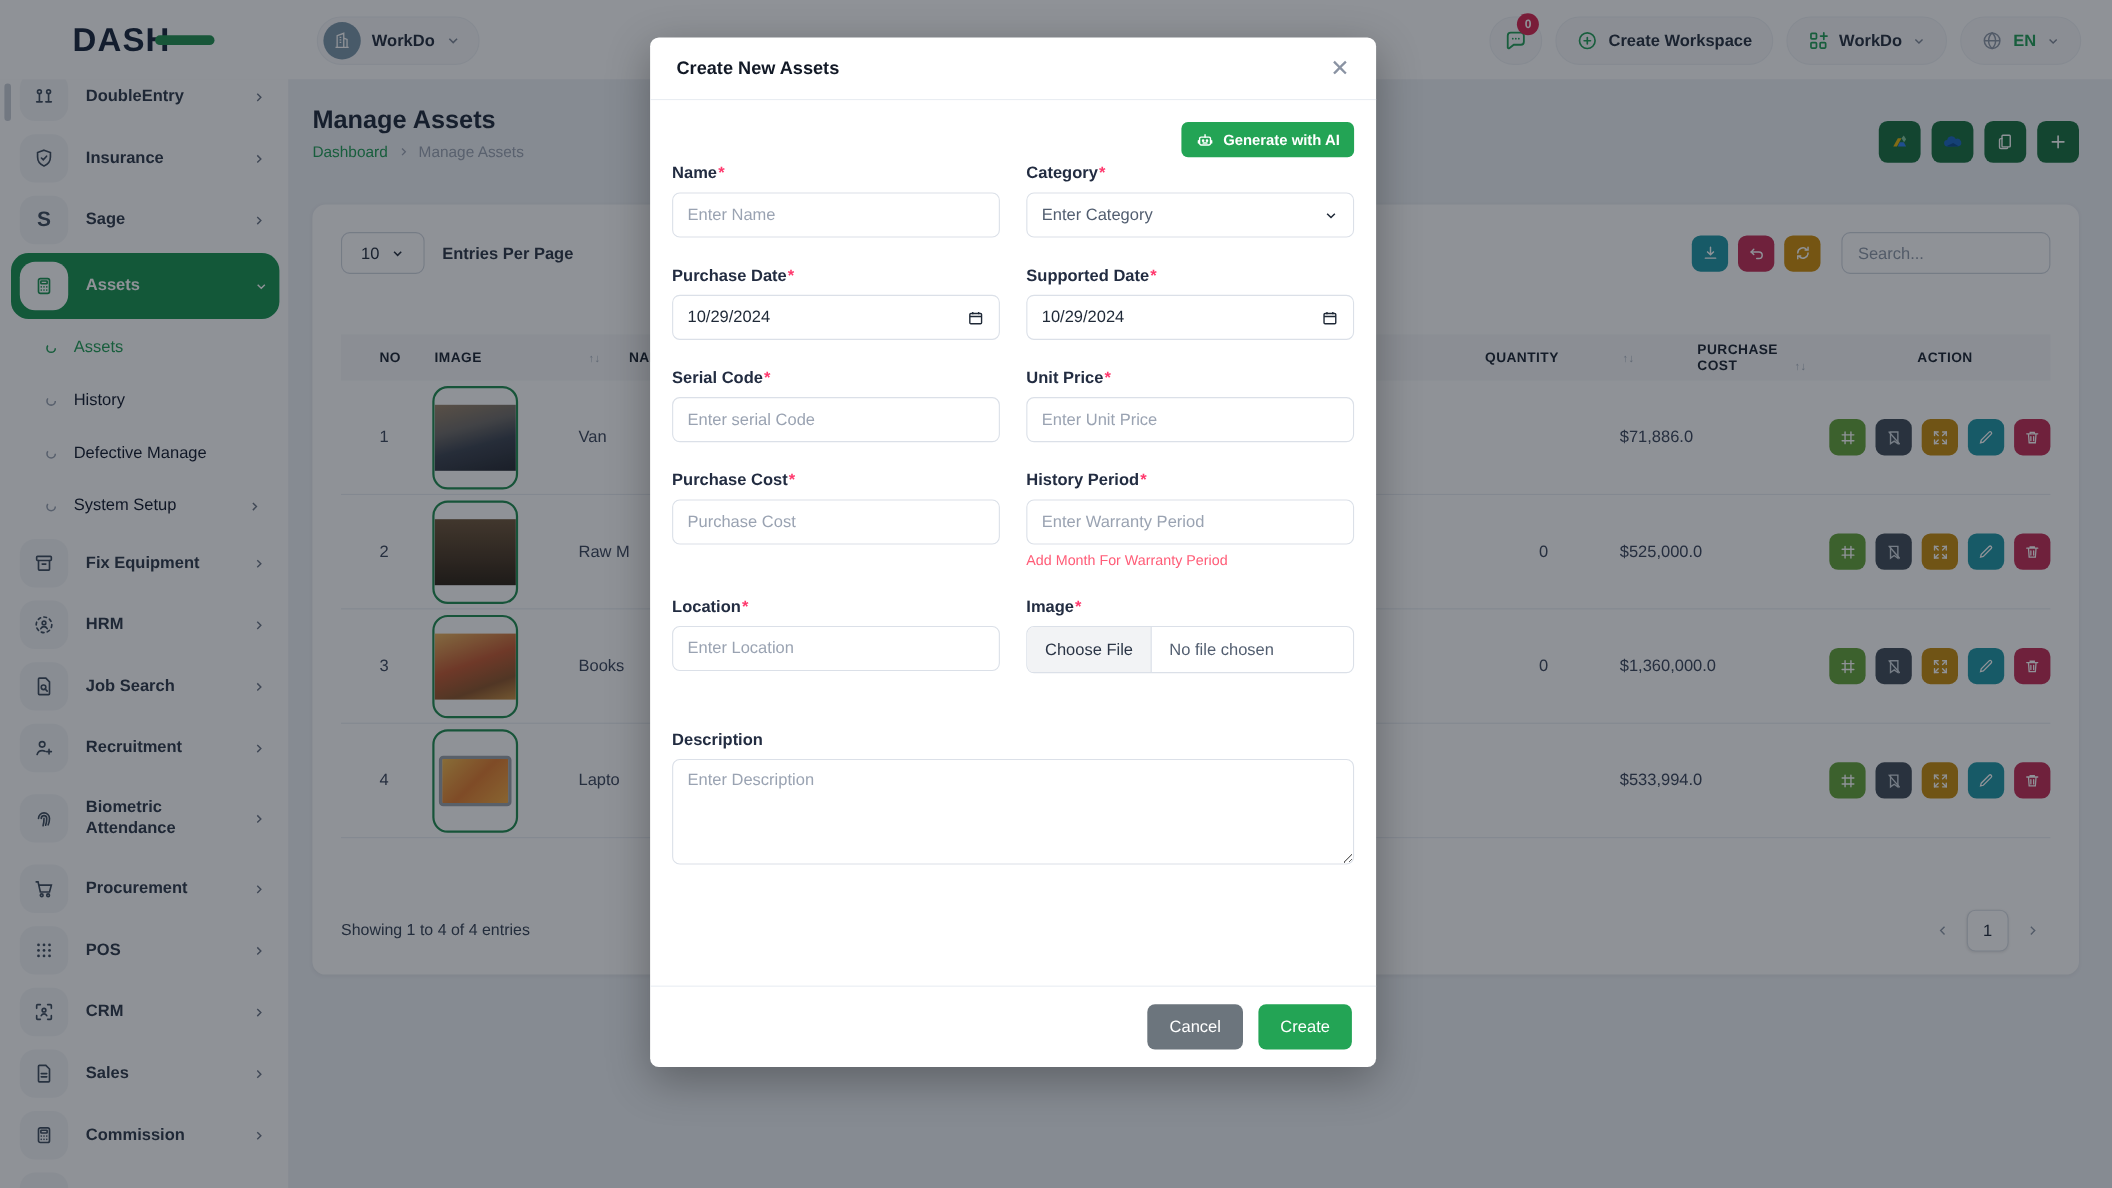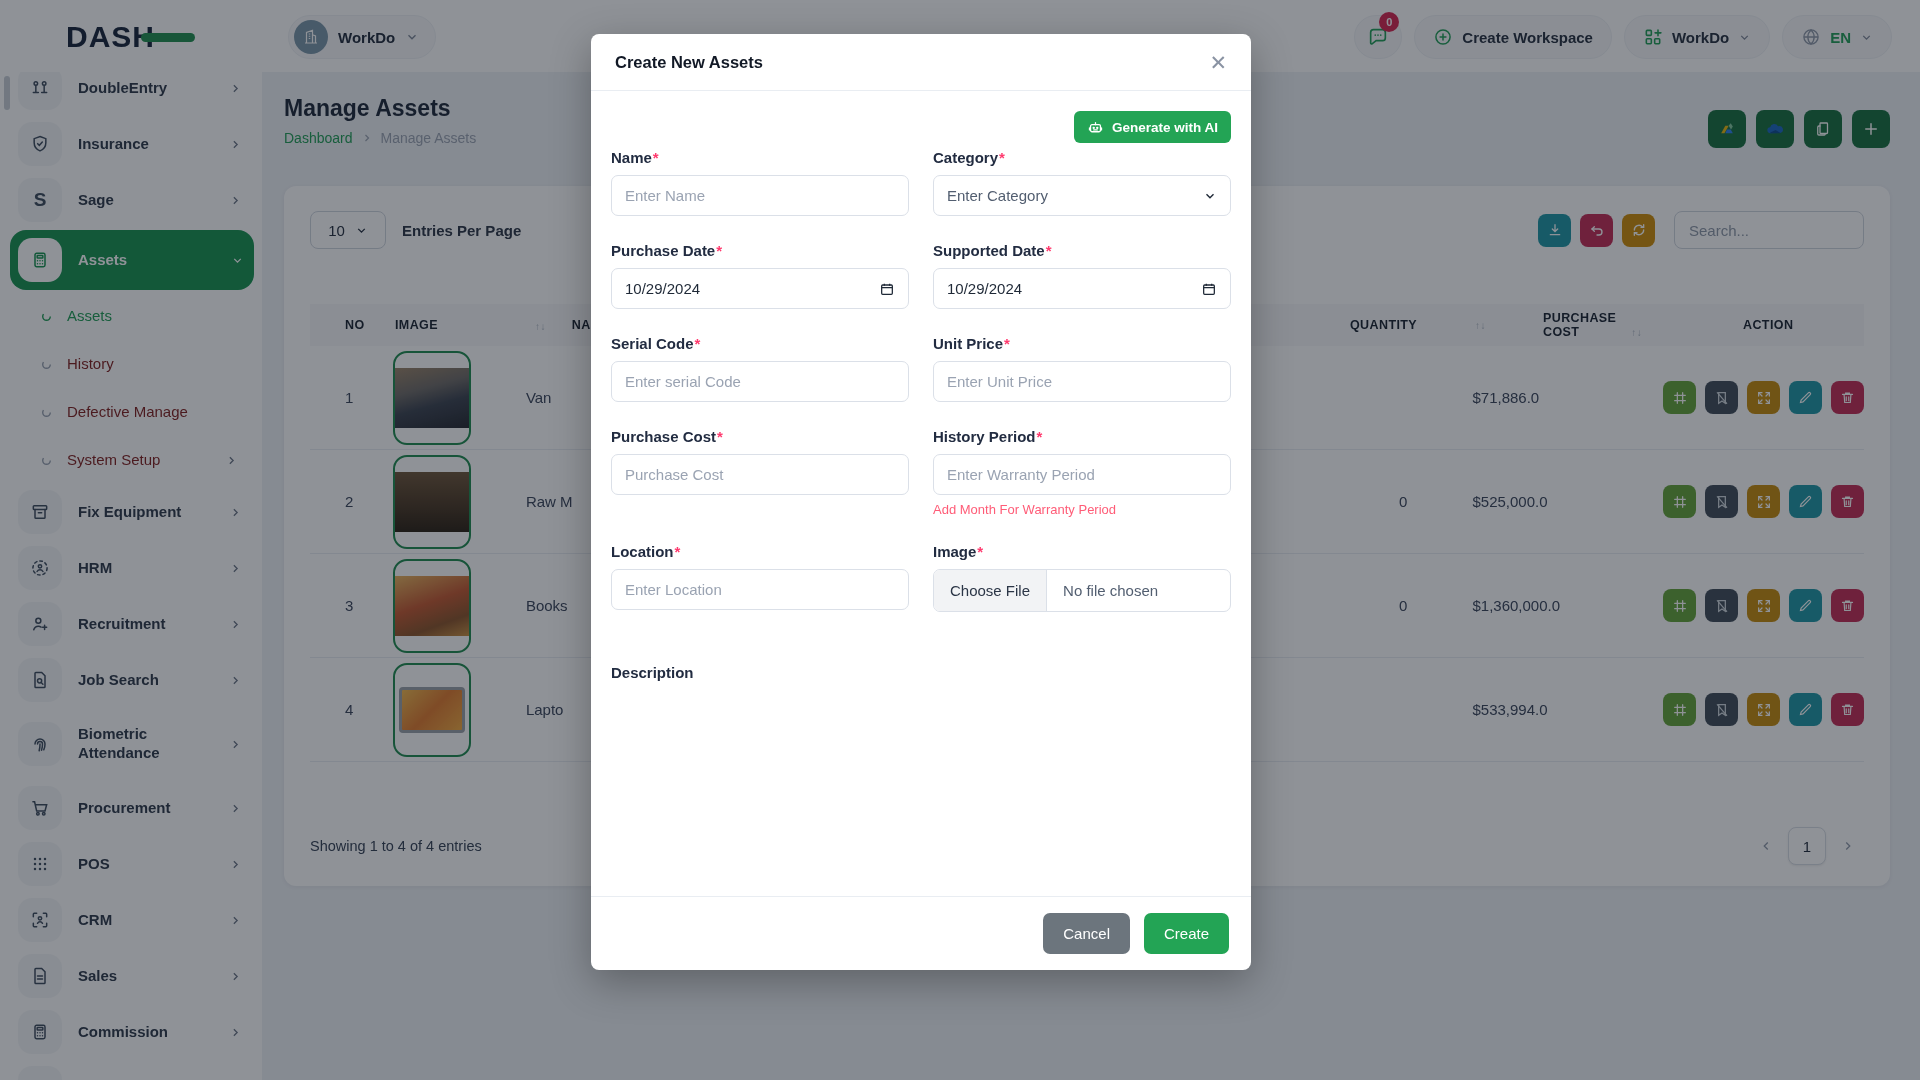--- a/index.html
+++ b/index.html
@@ -27,21 +27,21 @@
   .sb-item { height:56px; display:flex; align-items:center; gap:16px; cursor:pointer; }
   .sb-item.tall { height:72px; }
   .sb-ico { width:44px; height:44px; min-width:44px; border-radius:14px; background:#f4f6f8; display:flex; align-items:center; justify-content:center; color:#3c4a5c; }
   .sb-label { font-size:15px; font-weight:600; color:#2c3748; flex:1; line-height:1.25; }
   .sb-caret { color:#6a7485; margin-right:10px; }
   .sb-item.active-pill { background:#15914f; border-radius:16px; margin:2px -2px 2px -8px; padding-left:8px; height:60px; }
   .sb-item.active-pill .sb-ico { background:#ffffff; color:#15914f; }
   .sb-item.active-pill .sb-label, .sb-item.active-pill .sb-caret { color:#ffffff; }
   .sb-sub { height:48px; display:flex; align-items:center; gap:14px; padding-left:22px; cursor:pointer; }
   .sb-sub .bullet { color:#98a1b0; }
-  .sb-sub .sb-label { font-size:15px; font-weight:500; color:#7f1d1d; }
+  .sb-sub .sb-label { font-size:15px; font-weight:500; color:#0f172a; }
   .sb-sub.active .sb-label { color:#1f9d55; }
   .sb-sub.active .bullet { color:#1f9d55; }
   .icon-letter { font-size:19px; font-weight:600; }
 
   
   .page-title { position:absolute; left:284px; top:95px; font-size:23px; font-weight:700; color:#1c2637; }
   .crumbs { position:absolute; left:284px; top:130px; font-size:14px; display:flex; gap:8px; align-items:center; }
   .crumb-link { color:#1f9d55; cursor:pointer; }
   .crumb-sep { color:#9aa3b2; }
   .crumb-cur { color:#9aa3b2; }
@@ -276,39 +276,39 @@
         </span>
       <span class="sb-label">HRM</span>
       <svg class="sb-caret" width="13" height="13" viewBox="0 0 24 24" fill="none" stroke="currentColor" stroke-width="2.4">
           <path d="M9 6l6 6-6 6"></path>
         </svg>
     </div>
 
     <div class="sb-item">
       <span class="sb-ico">
           <svg width="20" height="20" viewBox="0 0 24 24" fill="none" stroke="currentColor" stroke-width="1.8" stroke-linecap="round">
-            <circle cx="10" cy="8" r="3"></circle>
-            <path d="M4.5 19c.9-2.8 2.9-4.2 5.5-4.2 1.3 0 2.4.3 3.3.9M17.5 13.5v5M15 16h5"></path>
-          </svg>
-        </span>
-      <span class="sb-label">Recruitment</span>
-      <svg class="sb-caret" width="13" height="13" viewBox="0 0 24 24" fill="none" stroke="currentColor" stroke-width="2.4">
-          <path d="M9 6l6 6-6 6"></path>
-        </svg>
-    </div>
-
-    <div class="sb-item">
-      <span class="sb-ico">
-          <svg width="20" height="20" viewBox="0 0 24 24" fill="none" stroke="currentColor" stroke-width="1.8" stroke-linecap="round">
             <path d="M7 3h7l4 4v13a1 1 0 01-1 1H7a1 1 0 01-1-1V4a1 1 0 011-1z"></path>
             <circle cx="11.5" cy="13" r="2.5"></circle>
             <path d="M13.4 15l2.1 2.1"></path>
           </svg>
         </span>
       <span class="sb-label">Job Search</span>
+      <svg class="sb-caret" width="13" height="13" viewBox="0 0 24 24" fill="none" stroke="currentColor" stroke-width="2.4">
+          <path d="M9 6l6 6-6 6"></path>
+        </svg>
+    </div>
+
+    <div class="sb-item">
+      <span class="sb-ico">
+          <svg width="20" height="20" viewBox="0 0 24 24" fill="none" stroke="currentColor" stroke-width="1.8" stroke-linecap="round">
+            <circle cx="10" cy="8" r="3"></circle>
+            <path d="M4.5 19c.9-2.8 2.9-4.2 5.5-4.2 1.3 0 2.4.3 3.3.9M17.5 13.5v5M15 16h5"></path>
+          </svg>
+        </span>
+      <span class="sb-label">Recruitment</span>
       <svg class="sb-caret" width="13" height="13" viewBox="0 0 24 24" fill="none" stroke="currentColor" stroke-width="2.4">
           <path d="M9 6l6 6-6 6"></path>
         </svg>
     </div>
 
     <div class="sb-item tall">
       <span class="sb-ico">
           <svg width="20" height="20" viewBox="0 0 24 24" fill="none" stroke="currentColor" stroke-width="1.8" stroke-linecap="round">
             <path d="M6 12a6 6 0 0112 0c0 2.5-.5 5-1.5 7"></path>
             <path d="M9 12a3 3 0 016 0c0 2.8-.4 5.2-1.2 7.4"></path>
@@ -764,20 +764,21 @@
         <div class="fld-label"><span>Image</span><span class="req">*</span></div>
         <div class="file-inp">
           <span class="file-btn">Choose File</span>
           <span class="file-status">No file chosen</span>
         </div>
       </div>
       <div class="fld"></div>
 
       <div class="fld full">
         <div class="fld-label"><span>Description</span></div>
+        <textarea class="inp" placeholder="Enter Description" style=""></textarea>
       </div>
     </div>
   </div>
 
   <div class="modal-foot">
     <button class="btn btn-gray">Cancel</button>
     <button class="btn btn-green">Create</button>
   </div>
 </div>
 

